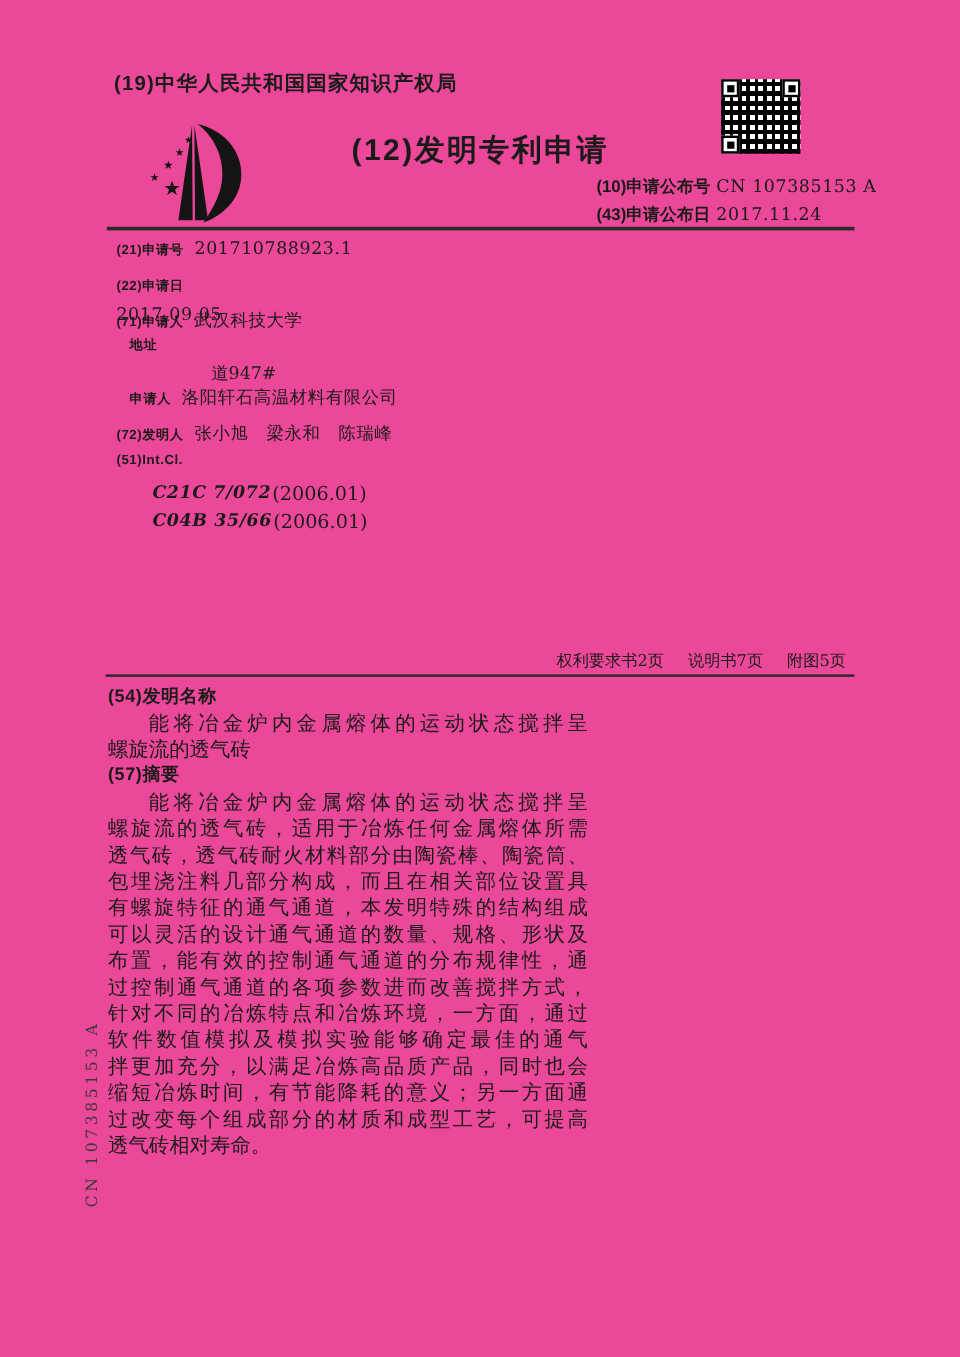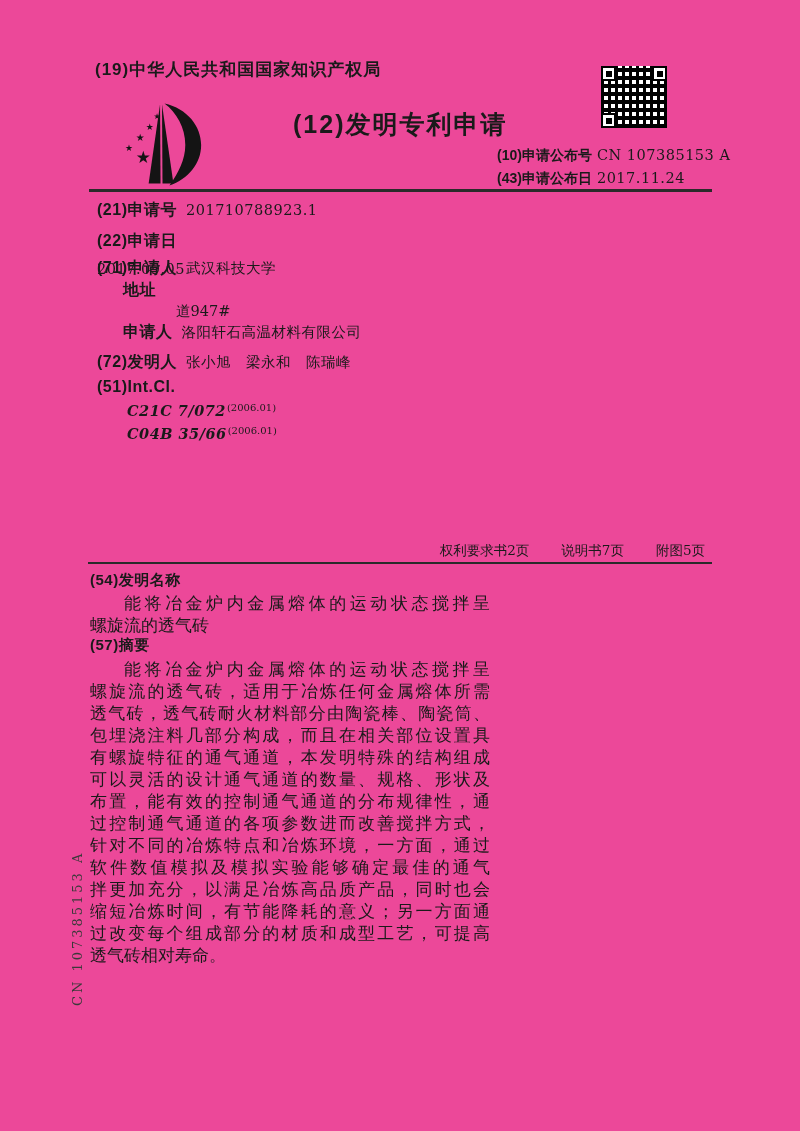--- a/index.html
+++ b/index.html
@@ -28,30 +28,30 @@
       background-image:
         repeating-linear-gradient(90deg,#000 0 3px,transparent 3px 7px),
         repeating-linear-gradient(0deg,#000 0 4px,#fff 4px 8px);}
   .finder{position:absolute;width:15px;height:15px;background:#fff;border:2.5px solid #000;
           display:flex;align-items:center;justify-content:center;box-sizing:border-box;}
   .finder::after{content:"";width:6px;height:6px;background:#000;}
   .finder.tl{left:0;top:0}.finder.tr{right:0;top:0}.finder.bl{left:0;bottom:0}
 
   
   .brow{position:absolute;left:97px;display:flex;align-items:baseline;gap:9px;white-space:nowrap;}
-  .brow.indent{left:123px;}
-  .brow .lbl{font-size:16px;font-weight:bold;letter-spacing:0.5px;}
+  .brow.indent{left:108px;}
+  .brow .lbl{font-size:11px;font-weight:bold;letter-spacing:0.5px;}
   .brow .val{font-family:"DejaVu Serif","Liberation Serif",serif;font-size:14.5px;letter-spacing:0.5px;}
   .addr2{position:absolute;left:176px;font-family:"DejaVu Serif","Liberation Serif",serif;font-size:14.5px;}
   .intcl-code{font-family:"DejaVu Serif","Liberation Serif",serif;font-size:14.5px;font-weight:bold;font-style:italic;letter-spacing:0.5px;}
-  .intcl-ver{font-family:"DejaVu Serif","Liberation Serif",serif;font-size:10px;}
+  .intcl-ver{font-family:"DejaVu Serif","Liberation Serif",serif;font-size:16px;}
   .intcl-row{position:absolute;left:127px;display:flex;gap:1px;white-space:nowrap;justify-content:space-between;}
 
   
-  .pages-info{position:absolute;right:95px;top:542px;display:flex;gap:32px;
+  .pages-info{position:absolute;right:95px;top:542px;display:flex;gap:20px;
               font-family:"DejaVu Serif","Liberation Serif",serif;font-size:13.5px;}
 
   
   .sec-label{position:absolute;left:90px;font-size:15px;font-weight:bold;letter-spacing:0.5px;}
   .textcol{position:absolute;left:90px;width:400px;}
   .tline{height:22px;line-height:22px;font-family:"DejaVu Serif","Liberation Serif",serif;
          font-size:17px;text-align:justify;text-align-last:justify;}
   .tline.indent{text-indent:2em;}
   .tline.left{text-align:left;text-align-last:left;}
 

